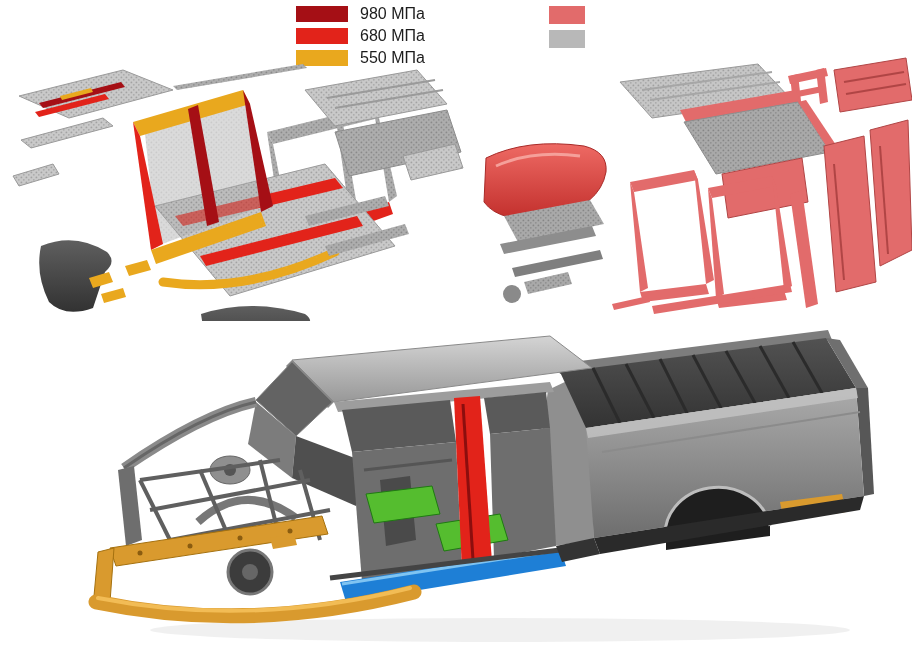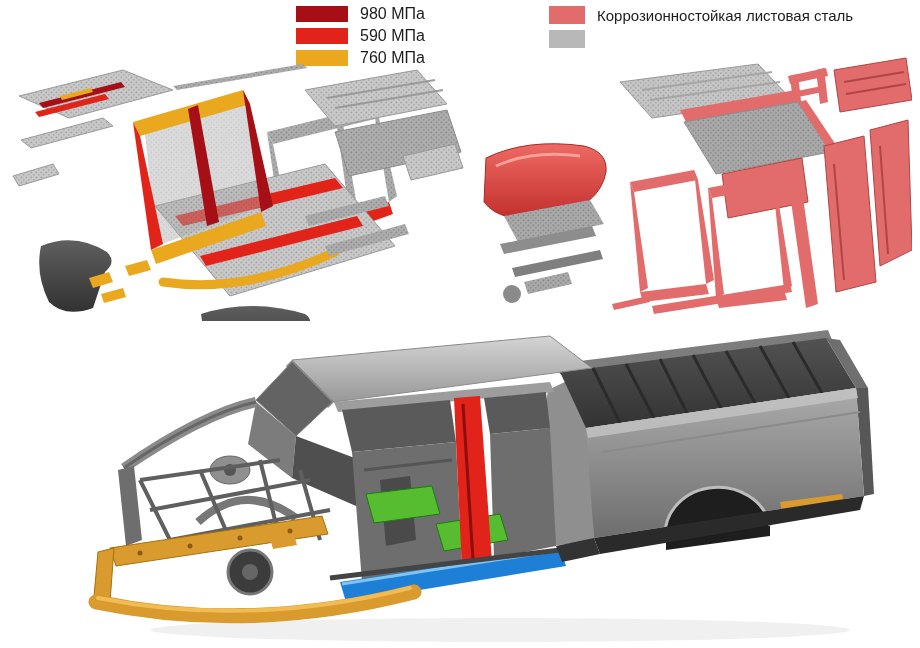--- a/index.html
+++ b/index.html
@@ -33,32 +33,31 @@
 
 <div class="canvas">
 
   <div class="legend legend-strength" style="left:296px;top:6px;text-align:right;">
     <div class="legend-row">
       <span class="sw sw-strength sw-980"></span>
       <span class="legend-label">980 МПа</span>
     </div>
     <div class="legend-row">
       <span class="sw sw-strength sw-590"></span>
-      <span class="legend-label">590 МПа</span>
+      <span class="legend-label">680 МПа</span>
     </div>
     <div class="legend-row">
       <span class="sw sw-strength sw-440"></span>
-      <span class="legend-label">760 МПа</span>
+      <span class="legend-label">550 МПа</span>
     </div>
   </div>
 
   <div class="legend legend-material" style="left:549px;top:6px;">
     <div class="legend-row">
       <span class="sw sw-material sw-corr"></span>
-      <span class="legend-label">Коррозионностойкая листовая сталь</span>
     </div>
     <div class="legend-row">
       <span class="sw sw-material sw-plain"></span>
     </div>
   </div>
 
   <svg class="fig" style="left:5px;top:56px;" width="460" height="265" viewBox="0 0 460 265">
     <defs>
       <pattern id="texL" width="5" height="5" patternUnits="userSpaceOnUse">
         <rect width="5" height="5" fill="#c9c9c9"></rect>

